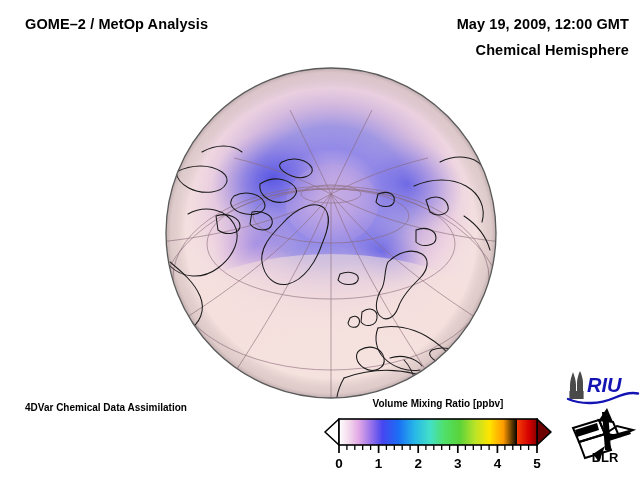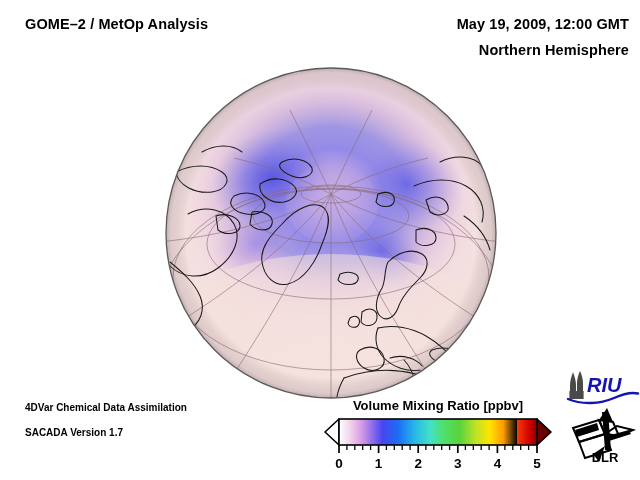--- a/index.html
+++ b/index.html
@@ -23,38 +23,38 @@
 
   
   .foot{position:absolute;left:18px;font-weight:bold;font-size:10px;white-space:nowrap;}
   #foot1{top:402px;}
   #foot2{top:427px;}
   #foot3{top:452px;}
 
   
   #cb-block{position:absolute;left:306px;top:398px;width:250px;height:72px;}
   #cb-title{position:absolute;left:0;top:0;width:250px;text-align:center;
-            font-weight:bold;font-size:13px;white-space:nowrap;}
+            font-weight:bold;font-size:10px;white-space:nowrap;}
   #cb-svg{position:absolute;left:0;top:19px;}
   .cb-tick-label{font-family:"Liberation Sans",sans-serif;font-size:13.5px;font-weight:bold;}
 
   
   #riu-logo{position:absolute;left:559px;top:371px;width:74px;height:34px;}
   #dlr-logo{position:absolute;left:562px;top:406px;width:72px;height:58px;}
 </style>
 </head>
 <body>
 
 <div id="stage">
 
   <div class="hdr" id="title-line1">GOME–2 / MetOp Analysis</div>
 
 
   <div class="hdr" id="date-line">May 19, 2009, 12:00 GMT</div>
-  <div class="hdr" id="region-line">Northern Hemisphere</div>
+  <div class="hdr" id="region-line">Chemical Hemisphere</div>
 
   <div id="globe-wrap">
     <svg id="globe-svg" viewBox="0 0 334 334">
       <defs>
         <clipPath id="globeClip">
             <circle cx="167" cy="167" r="165"></circle>
           </clipPath>
 
         <radialGradient id="baseDisc" cx="50%" cy="48%" r="62%">
           <stop offset="0%" stop-color="#f6e1e6"></stop>
@@ -214,21 +214,20 @@
         </g>
 
         <circle cx="167" cy="167" r="165" fill="url(#limb)"></circle>
       </g>
 
       <circle cx="167" cy="167" r="165" fill="none" stroke="#5a5a5a" stroke-width="1.3"></circle>
     </svg>
   </div>
 
   <div class="foot" id="foot1">4DVar Chemical Data Assimilation</div>
-  <div class="foot" id="foot2">SACADA Version 1.7</div>
 
   <div id="cb-block">
     <div id="cb-title">Volume Mixing Ratio [ppbv]</div>
 
     <svg id="cb-svg" width="250" height="54" viewBox="0 0 250 54">
       <defs>
         <linearGradient id="cbGrad" x1="0%" y1="0%" x2="100%" y2="0%">
           <stop offset="0%" stop-color="#ffffff"></stop>
           <stop offset="5%" stop-color="#f3d9ec"></stop>
           <stop offset="10%" stop-color="#e2a8e6"></stop>

